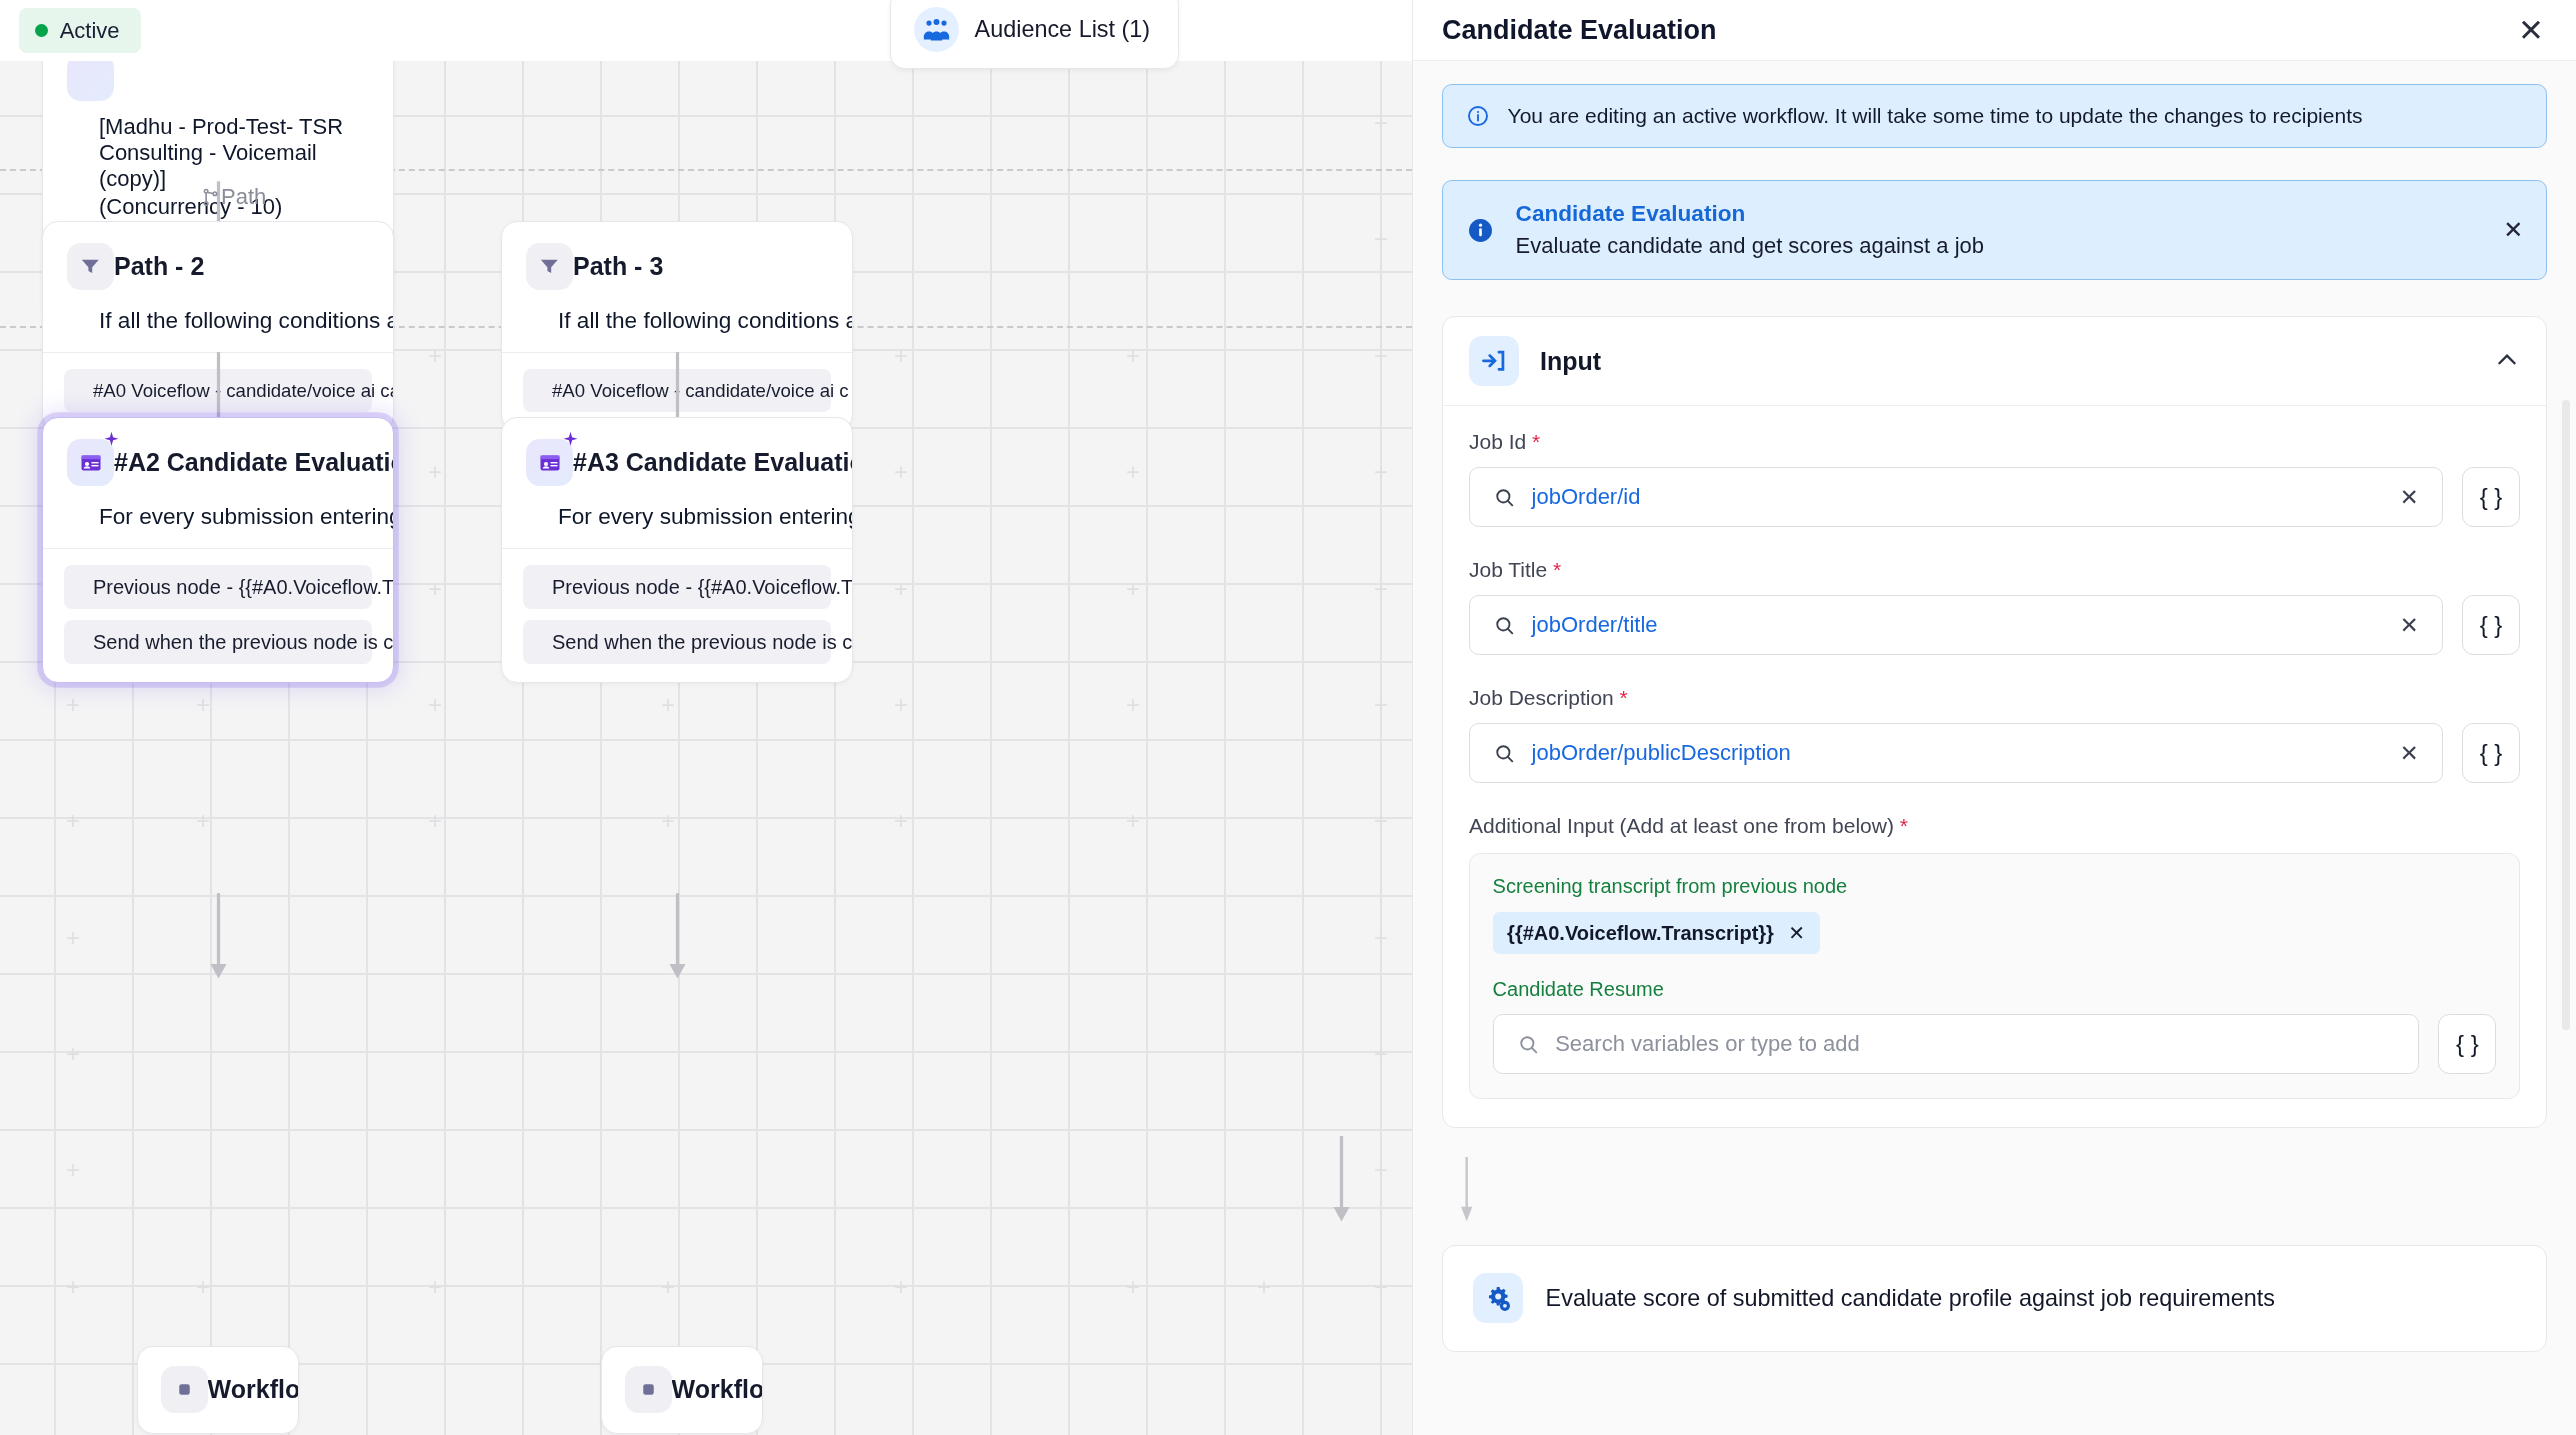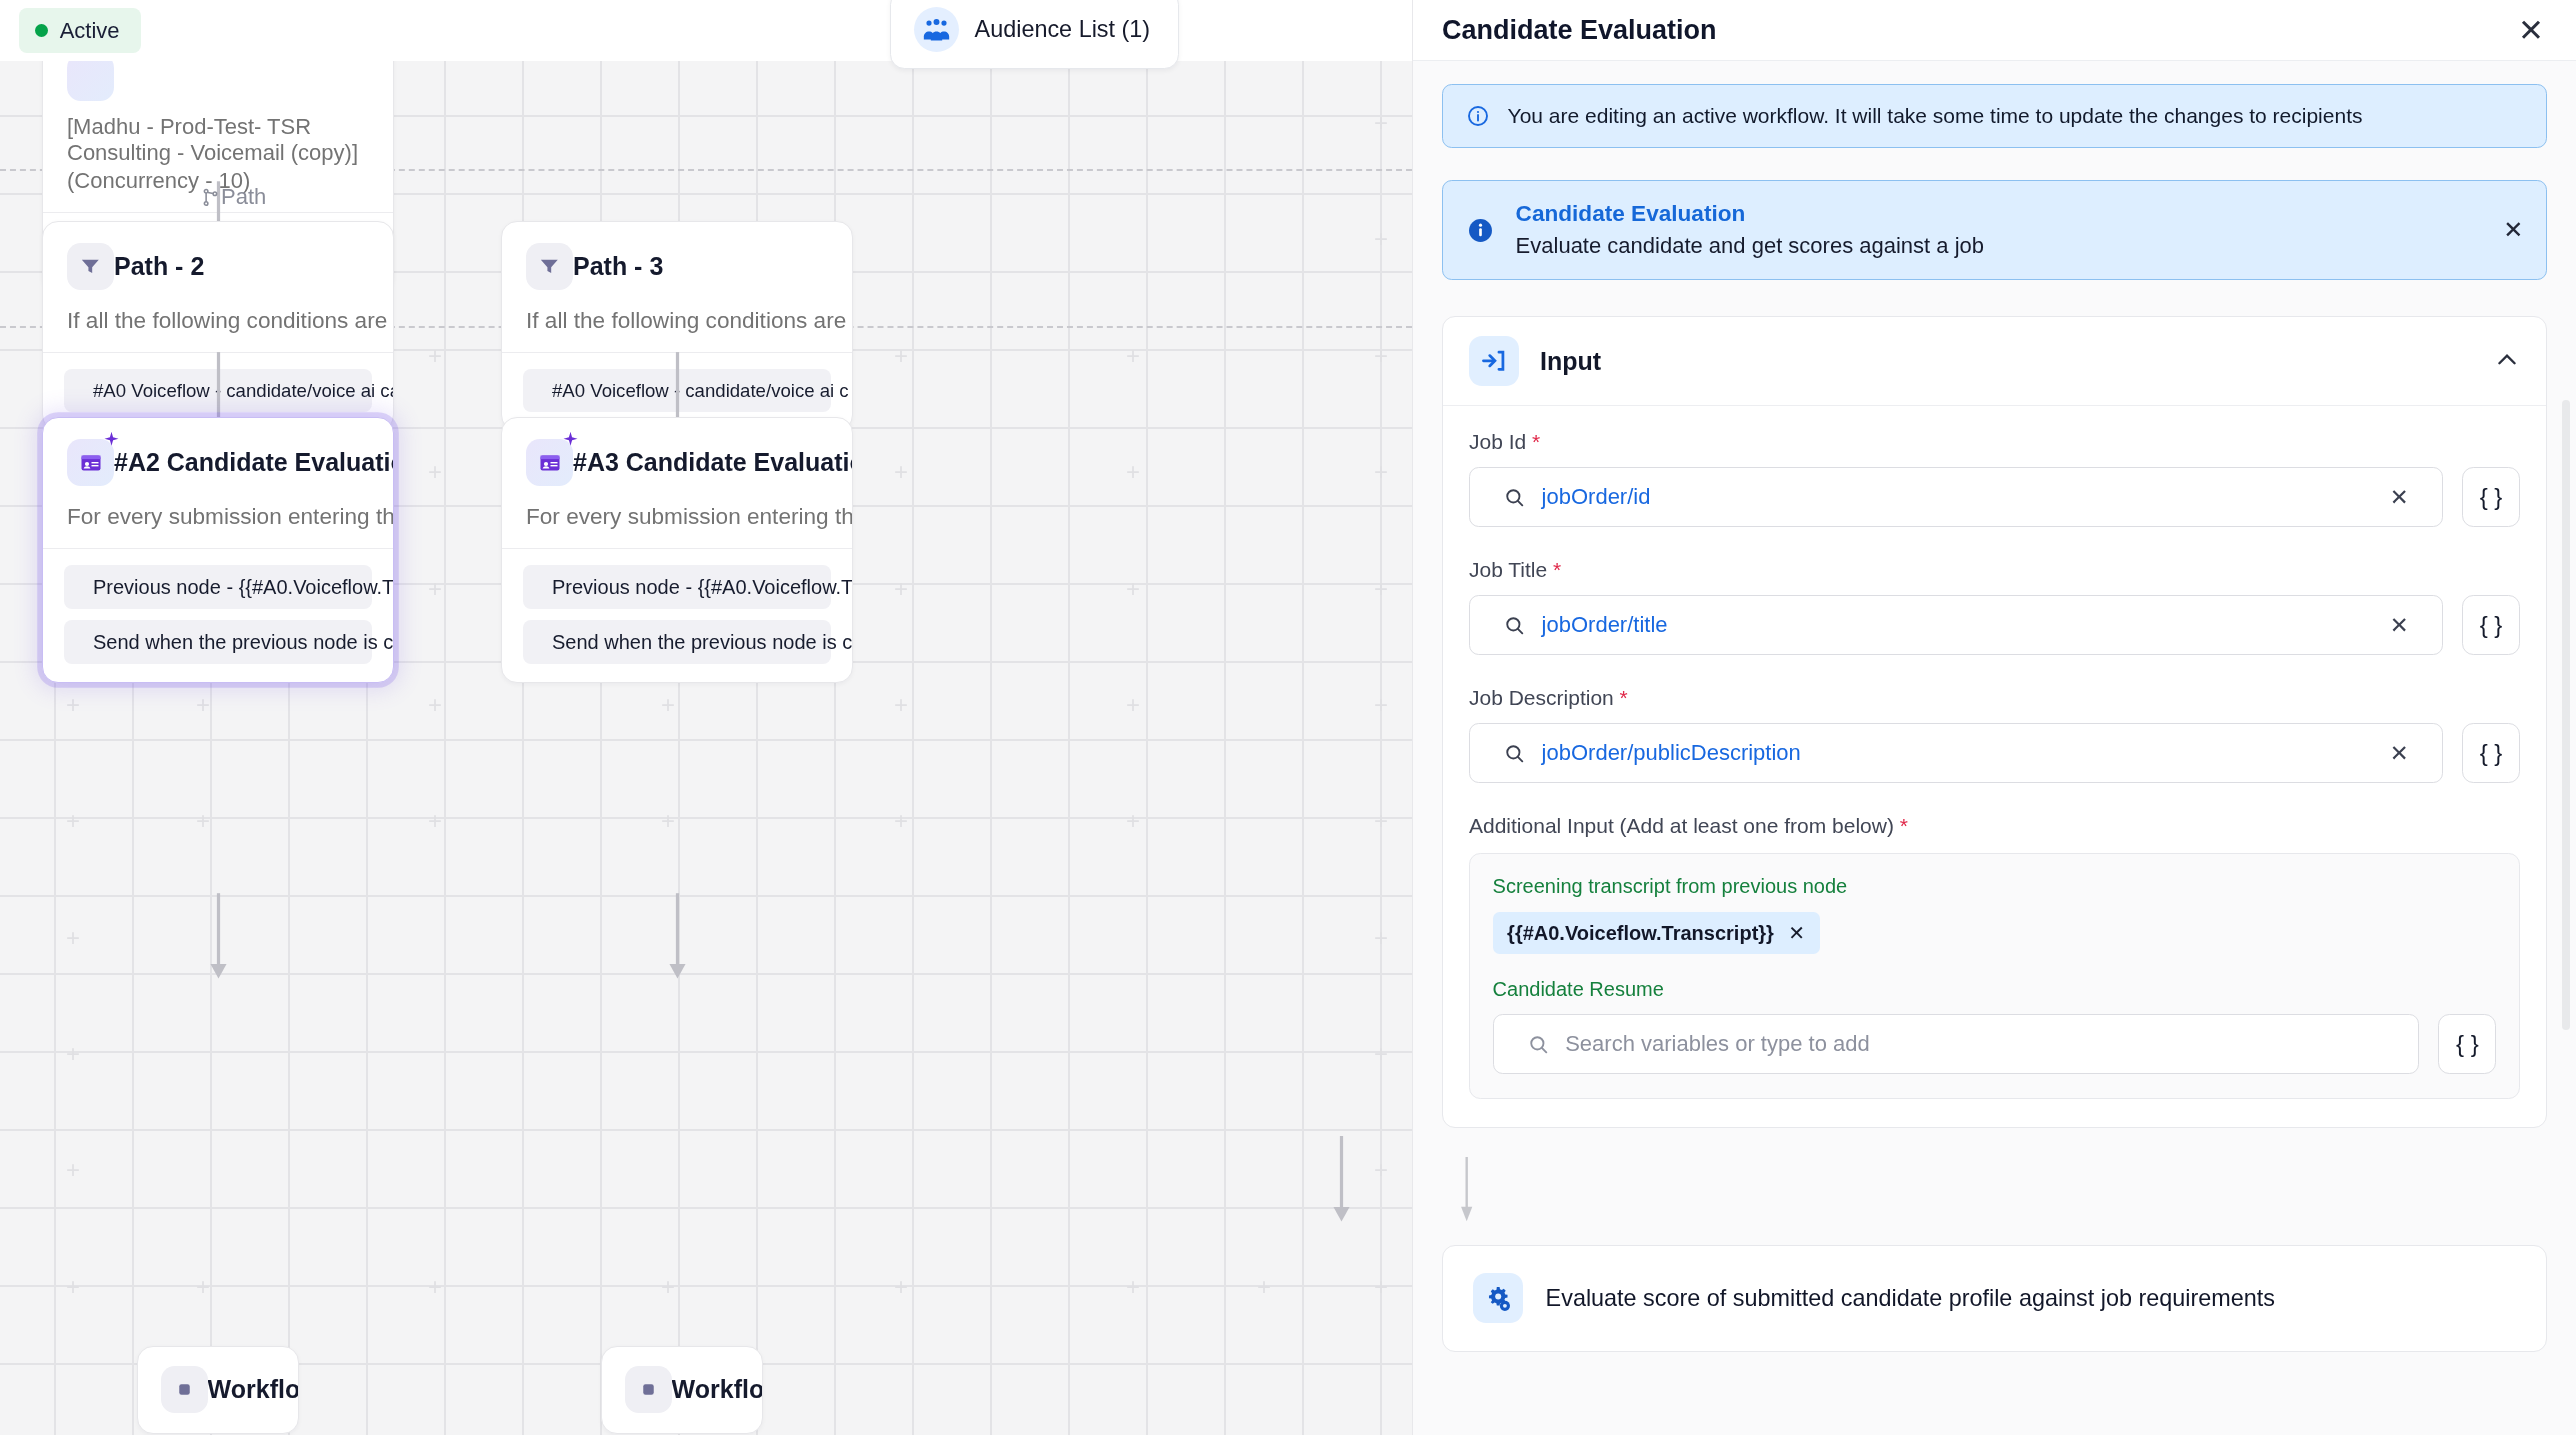--- a/index.html
+++ b/index.html
@@ -74,21 +74,21 @@
   .node-head { padding: 21px 24px 18px 24px; }
   .node-titlerow { display: flex; align-items: center; gap: 0; }
   .node-icon {
     width: 47px; height: 47px; border-radius: 13.7px;
     background: linear-gradient(135deg,#e9e6fb 0%,#e3ecfc 100%);
     display: flex; align-items: center; justify-content: center;
     position: relative; flex: 0 0 auto;
   }
   .node-icon.plain { background: #efeff4; }
   .node-title { font-size: 25px; font-weight: 700; color: #151a2d; white-space: nowrap; }
-  .node-sub { font-size: 22.6px; color: #737373; margin-top: 18px; white-space: nowrap; }
+  .node-sub { font-size: 22.6px; color: #0f172a; margin-top: 18px; white-space: nowrap; margin-left: 32px; }
   .node-foot { border-top: 1.6px solid #ececef; padding: 16px 21px 18px 21px; }
   .chip-row {
     display: flex; align-items: center; gap: 13px;
     background: #f1f1f5; border-radius: 8px;
     padding: 10.5px 16px; margin-bottom: 11.3px; white-space: nowrap;
   }
   .chip-row:last-child { margin-bottom: 0; }
   .chip-text { font-size: 20px; color: #171c2e; }
 
   .sparkle { position: absolute; right: -8px; top: -9px; }
@@ -155,21 +155,21 @@
 
   .card-body { padding: 24px 26px 27.5px 26px; }
 
   .field-label { font-size: 21px; color: #414655; margin-bottom: 13px; }
   .req { color: #e0294a; font-size: 21px; }
 
   .field-row { display: flex; align-items: center; gap: 19.4px; margin-bottom: 31px; }
   .input-wrap {
     flex: 1 1 auto; height: 60px; background: #fff;
     border: 1.6px solid #dcdde2; border-radius: 9.7px;
-    display: flex; align-items: center; gap: 16px; padding: 0 33px;
+    display: flex; align-items: center; gap: 16px; padding: 0 23px;
   }
   .input-val { font-size: 22px; color: #1868e0; flex: 1 1 auto; }
   .input-ph { font-size: 22px; color: #8d919e; flex: 1 1 auto; }
   .input-clear { font-size: 22.6px; color: #3b4050; cursor: pointer; }
   .brace-btn {
     width: 58px; height: 60px; border: 1.6px solid #dcdde2; border-radius: 11.3px;
     background: #fff; display: flex; align-items: center; justify-content: center;
     font-size: 24px; color: #141a2b; cursor: pointer; flex: 0 0 auto;
   }
 

